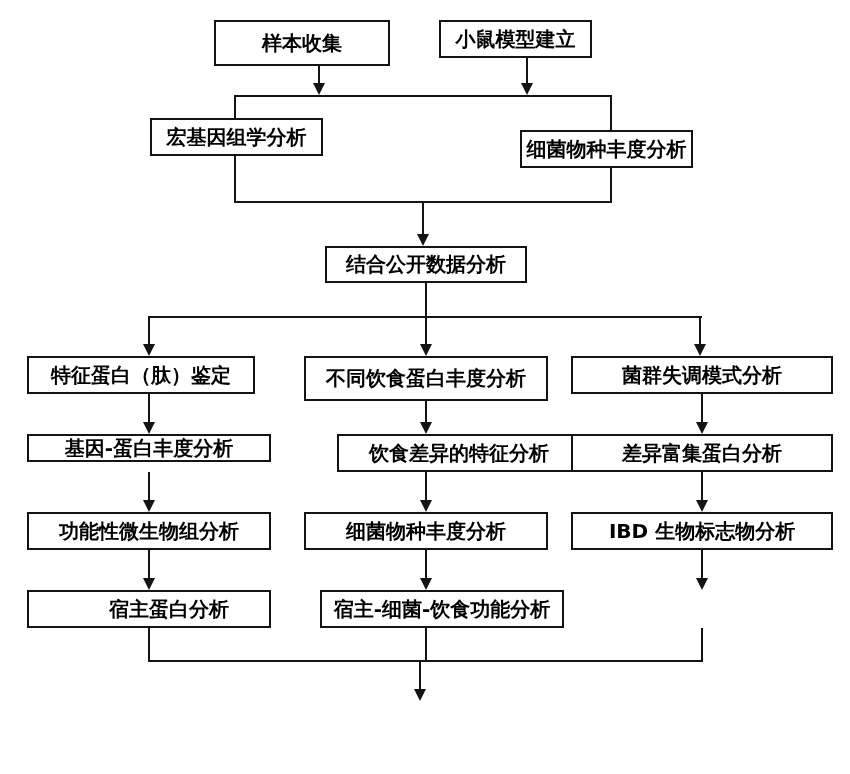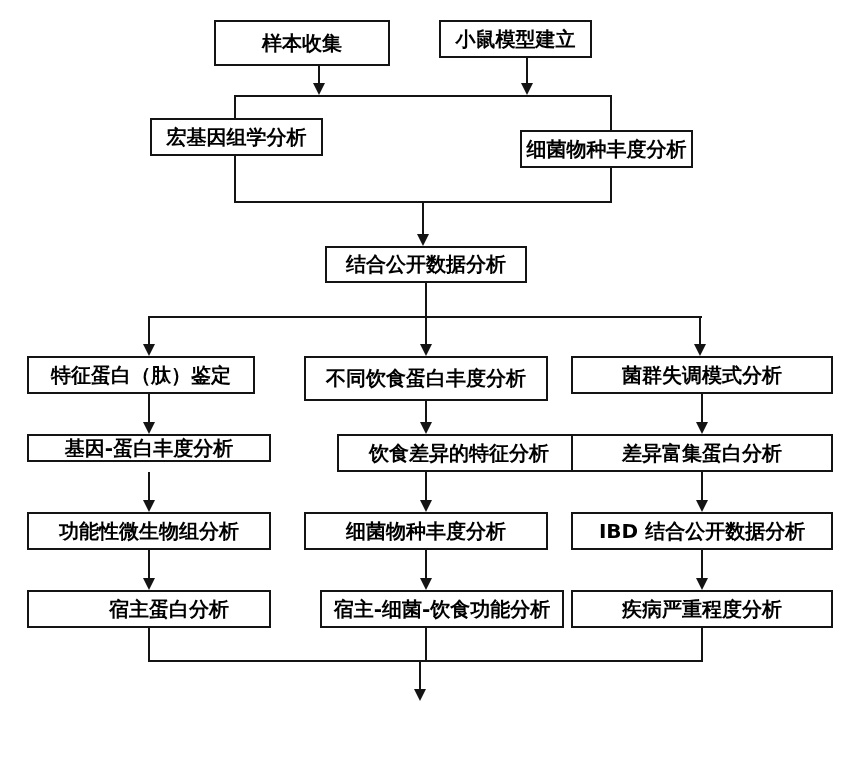--- a/index.html
+++ b/index.html
@@ -68,22 +68,21 @@
   <div class="node" style="left:27px;top:512px;width:244px;height:38px;">功能性微生物组分析</div>
   <div class="node" style="left:27px;top:590px;width:244px;height:38px;padding-left:40px;">宿主蛋白分析</div>
 
   <div class="node" style="left:304px;top:356px;width:244px;height:45px;">不同饮食蛋白丰度分析</div>
   <div class="node" style="left:304px;top:434px;width:244px;height:38px;margin-left:33px;">饮食差异的特征分析</div>
   <div class="node" style="left:304px;top:512px;width:244px;height:38px;">细菌物种丰度分析</div>
   <div class="node" style="left:320px;top:590px;width:244px;height:38px;">宿主-细菌-饮食功能分析</div>
 
   <div class="node" style="left:571px;top:356px;width:262px;height:38px;">菌群失调模式分析</div>
   <div class="node" style="left:571px;top:434px;width:262px;height:38px;">差异富集蛋白分析</div>
-  <div class="node" style="left:571px;top:512px;width:262px;height:38px;">IBD 结合公开数据分析</div>
-  <div class="node" style="left:571px;top:590px;width:262px;height:38px;">疾病严重程度分析</div>
+  <div class="node" style="left:571px;top:512px;width:262px;height:38px;">IBD 生物标志物分析</div>
 
   <div class="vline" style="left:148px;top:394px;height:28px;"></div>
   <div class="ah" style="left:143px;top:422px;"></div>
   <div class="vline" style="left:148px;top:472px;height:28px;"></div>
   <div class="ah" style="left:143px;top:500px;"></div>
   <div class="vline" style="left:148px;top:550px;height:28px;"></div>
   <div class="ah" style="left:143px;top:578px;"></div>
 
   <div class="vline" style="left:425px;top:394px;height:28px;"></div>
   <div class="ah" style="left:420px;top:422px;"></div>

